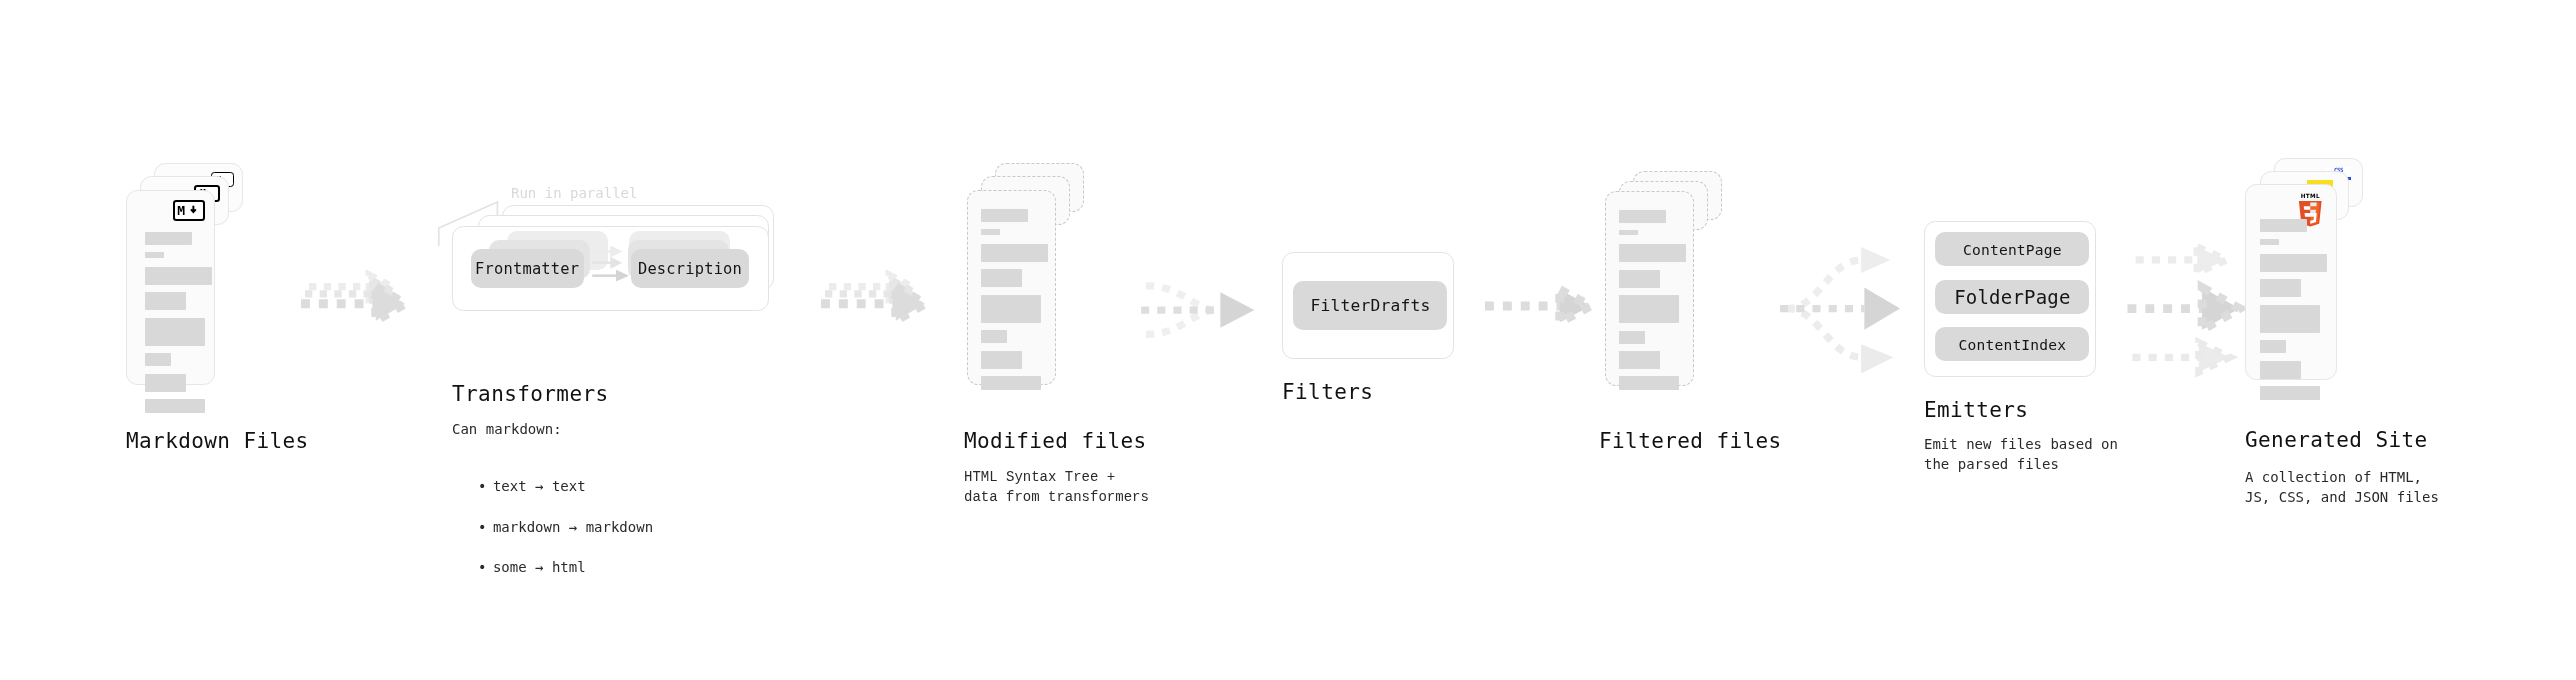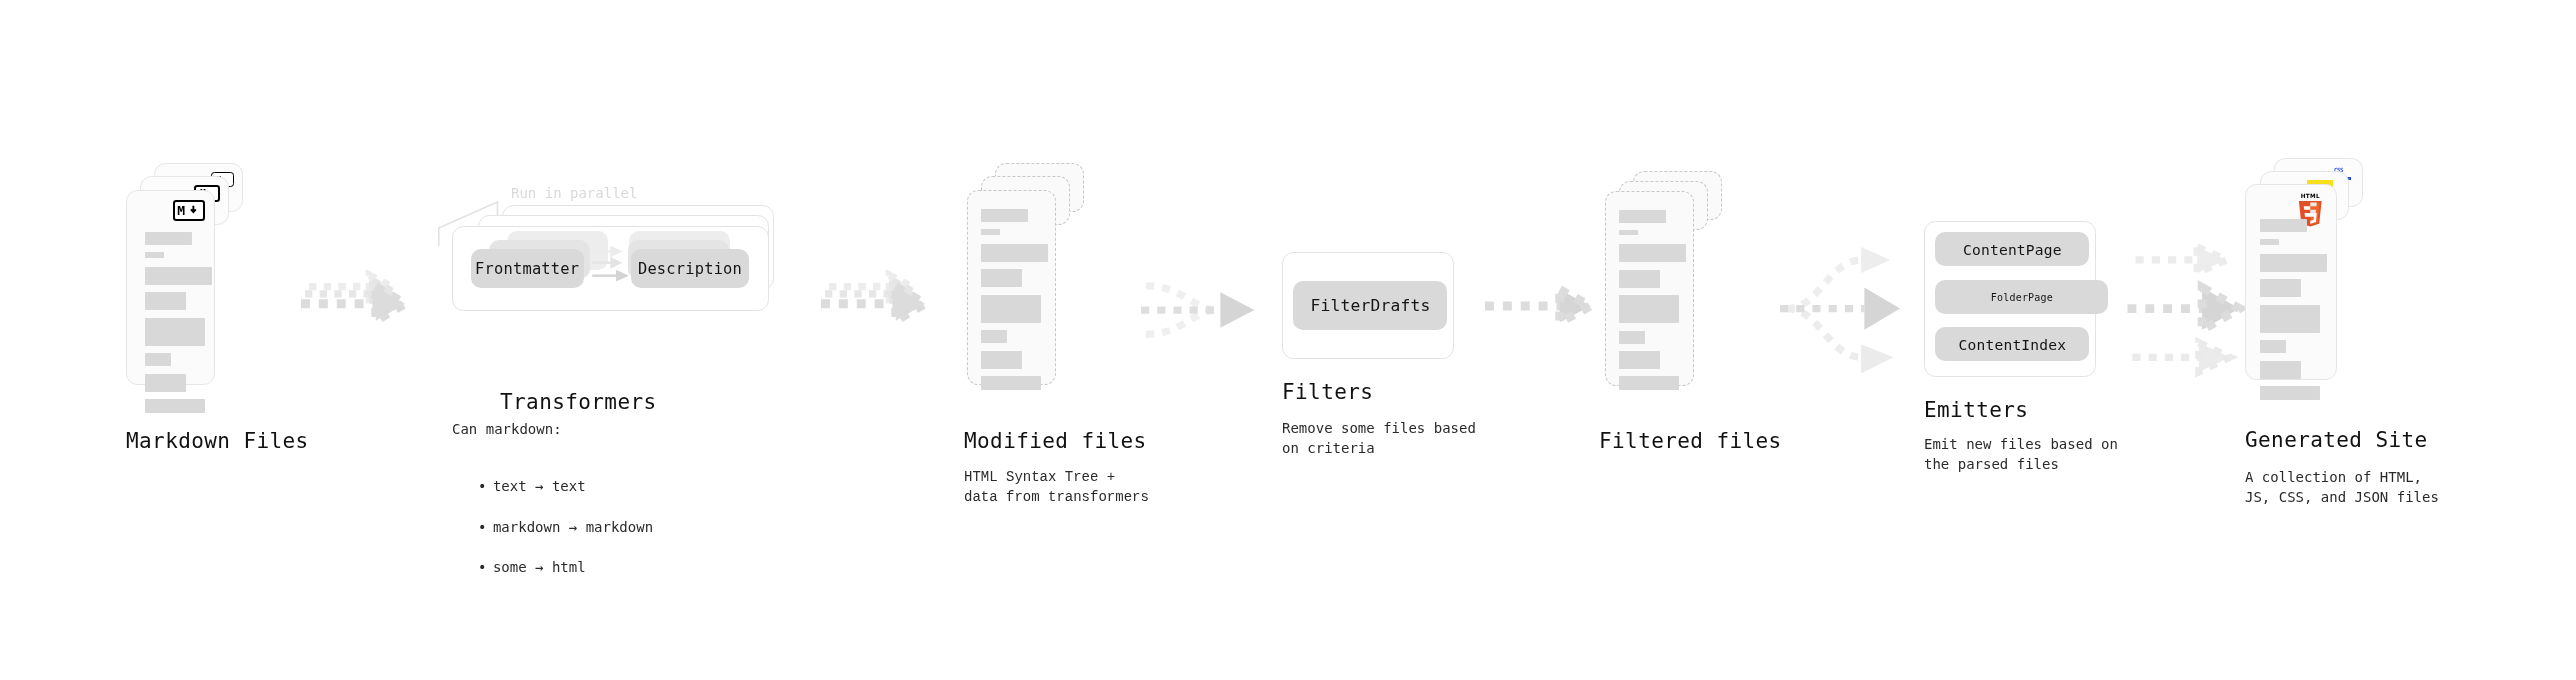--- a/index.html
+++ b/index.html
@@ -251,21 +251,21 @@
       <g stroke="#d4d4d4" stroke-width="3" fill="#d4d4d4">
         <line x1="0" y1="38" x2="33" y2="38"></line>
           <polygon points="31,33 42,38 31,43"></polygon>
       </g>
     </svg>
 
     <div class="pill" style="left:18.7px; top:54px; width:113px; height:39px;">Frontmatter</div>
     <div class="pill" style="left:179px; top:54px; width:118px; height:39px;">Description</div>
   </div>
 
-  <div class="stage-title" style="left:452px; top:390px;margin-left:48px;">Transformers</div>
+  <div class="stage-title" style="left:452px; top:382px;">Transformers</div>
   <div class="stage-desc" style="left:452px; top:419px;">Can markdown:</div>
   <ul class="bullet-list stage-desc" style="left:462px; top:440px; position:absolute;">
     <li>text → text</li>
     <li>markdown → markdown</li>
     <li>some → html</li>
   </ul>
 
   <svg class="arrow-svg" style="left:821px; top:272px;" width="130" height="65" viewBox="0 0 160 80">
     <g stroke="#ececec" stroke-width="9" stroke-dasharray="9 9" fill="#ececec">
       <line x1="10" y1="18" x2="88" y2="18"></line>
@@ -310,22 +310,20 @@
     </g>
     <polygon points="104,30 146,52 104,74" fill="#d5d5d5"></polygon>
   </svg>
 
   <div style="position:absolute; left:1282px; top:252px;">
     <div class="procbox" style="left:0; top:0; width:172px; height:107px; background:#ffffff;"></div>
     <div class="pill" style="left:11.4px; top:29px; width:154px; height:49px; font-size:16.3px;">FilterDrafts</div>
   </div>
 
   <div class="stage-title" style="left:1282px; top:380px;">Filters</div>
-  <div class="stage-desc" style="left:1282px; top:418px;">Remove some files based
-on criteria</div>
 
   <svg class="arrow-svg" style="left:1485px; top:288px;" width="130" height="49" viewBox="0 0 160 60">
     <g stroke="#dcdcdc" stroke-width="11" stroke-dasharray="11 11" fill="#d5d5d5">
       <line x1="0" y1="22" x2="96" y2="22"></line>
       <polygon points="92,2 130,22 92,42"></polygon>
     </g>
   </svg>
 
   <div class="cardstack" style="left:1605px; top:171px;">
     <div class="card dashed" style="left:28px; top:0px; width:89px; height:49px;"></div>
@@ -353,21 +351,21 @@
       <line x1="0" y1="92" x2="104" y2="92" stroke="#dddddd"></line>
     </g>
     <polygon points="100,16 136,32 100,48" fill="#ededed"></polygon>
     <polygon points="104,66 148,92 104,118" fill="#d5d5d5"></polygon>
     <polygon points="100,136 140,152 100,172" fill="#ebebeb"></polygon>
   </svg>
 
   <div style="position:absolute; left:1924px; top:221px;">
     <div class="procbox" style="left:0; top:0; width:172px; height:156px; background:#ffffff;"></div>
     <div class="pill" style="left:11.4px; top:11.4px; width:154px; height:34px; font-size:14.6px;">ContentPage</div>
-    <div class="pill" style="left:11.4px; top:59px; width:173px; height:34px; font-size:10px;">FolderPage</div>
+    <div class="pill" style="left:11.4px; top:59px; width:154px; height:34px; font-size:19px;">FolderPage</div>
     <div class="pill" style="left:11.4px; top:106px; width:154px; height:34px; font-size:14.6px;">ContentIndex</div>
   </div>
 
   <div class="stage-title" style="left:1924px; top:398px;">Emitters</div>
   <div class="stage-desc" style="left:1924px; top:434px;">Emit new files based on
 the parsed files</div>
 
   <svg class="arrow-svg" style="left:2121px; top:234px;" width="146" height="146" viewBox="0 0 180 180">
     <g stroke="#ececec" stroke-width="9" stroke-dasharray="10 10" fill="#ededed">
       <line x1="18" y1="32" x2="96" y2="32"></line>

